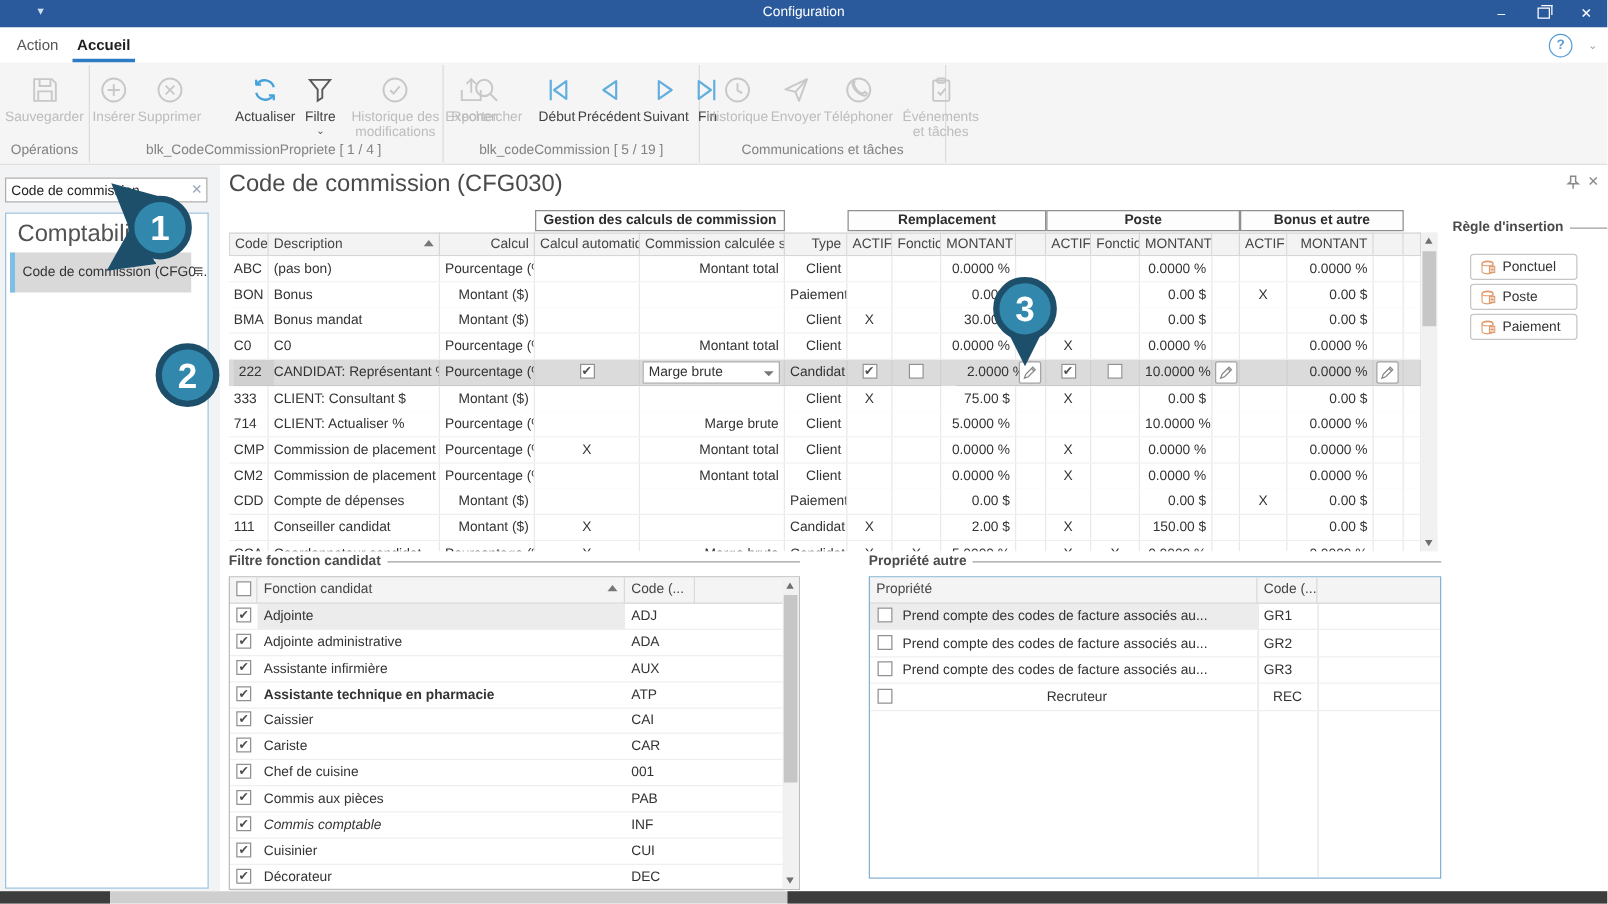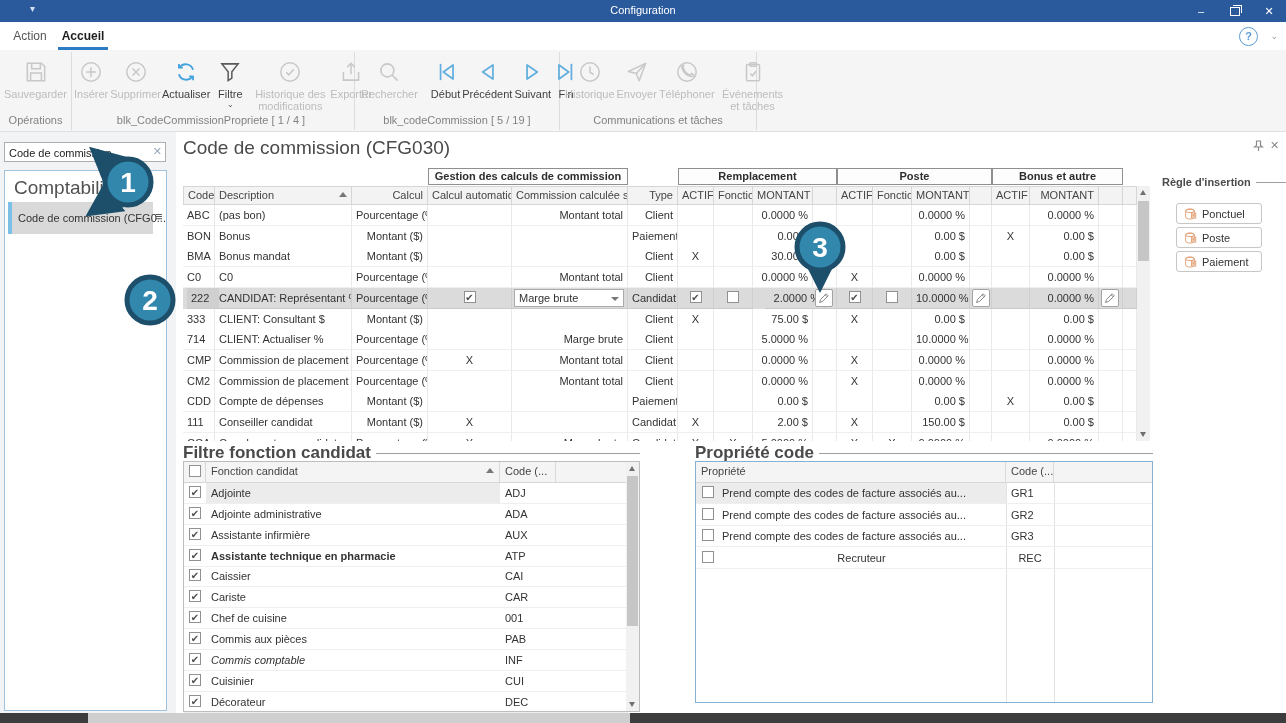--- a/index.html
+++ b/index.html
@@ -82,21 +82,21 @@
   .vsb .tri-up{position:absolute;left:3px;top:4px;width:0;height:0;border-left:3.5px solid transparent;border-right:3.5px solid transparent;border-bottom:5px solid #6f6f6f;}
   .vsb .tri-dn{position:absolute;left:3px;top:4px;width:0;height:0;border-left:3.5px solid transparent;border-right:3.5px solid transparent;border-top:5px solid #6f6f6f;}
   .vsb .thumb{position:absolute;left:1px;width:11px;background:#c6c6c6;}
   
   .ins-title{position:absolute;left:1162px;top:176px;width:124px;display:flex;align-items:center;font-size:11px;font-weight:bold;color:#4a4a4a;}
   .ins-title .line{flex:1;height:1px;background:#9f9f9f;margin-left:5px;}
   .ins-btn{position:absolute;left:1176px;width:86px;height:21px;background:#fff;border:1px solid #c6c6c6;border-radius:3px;
            box-sizing:border-box;font-size:11px;color:#333;display:flex;align-items:center;padding-left:6px;}
   .ins-btn svg{margin-right:5px;}
   
-  .sec-title{position:absolute;display:flex;align-items:center;font-size:17px;font-weight:bold;color:#4a4a4a;}
+  .sec-title{position:absolute;display:flex;align-items:center;font-size:11px;font-weight:bold;color:#4a4a4a;}
   .sec-title .line{flex:1;height:1px;background:#9f9f9f;margin-left:5px;}
   .ltable{position:absolute;background:#fff;box-sizing:border-box;}
   #filter-table{left:183px;top:461px;width:457px;height:251px;border:1px solid #bdbdbd;}
   #prop-table{left:695px;top:461px;width:458px;height:242px;border:1px solid #85b2d4;}
   .fhead{position:absolute;left:0;top:0;right:0;height:21px;background:#f4f4f4;border-bottom:1px solid #d6d6d6;box-sizing:border-box;}
   .fhcell{position:absolute;top:0;height:21px;font-size:11px;color:#454545;line-height:19px;padding:0 5px;box-sizing:border-box;
           border-right:1px solid #d9d9d9;white-space:nowrap;overflow:hidden;}
   .frow{position:absolute;left:0;height:21px;}
   .fcell{position:absolute;top:0;height:21px;font-size:11px;color:#333;line-height:20px;padding:0 5px;box-sizing:border-box;
          border-bottom:1px solid #efefef;white-space:nowrap;overflow:hidden;}
@@ -156,21 +156,21 @@
       </div>
       <div class="rbtn disabled">
         <div class="ricon">
           <svg width="26" height="26" viewBox="0 0 24 24" fill="none" stroke="#c8c8c8" stroke-width="1.4">
               <circle cx="12" cy="12" r="8.5"></circle>
               <path d="M8.8 8.8l6.4 6.4M15.2 8.8l-6.4 6.4"></path>
             </svg>
         </div>
         <div class="rlabel">Supprimer</div>
       </div>
-      <div class="rbtn" style="margin-left:0;">
+      <div class="rbtn" style="margin-left:26px;">
         <div class="ricon">
           <svg width="26" height="26" viewBox="0 0 24 24" fill="none" stroke="#45a2dc" stroke-width="1.7">
               <path d="M18.5 10a7 7 0 0 0-12.6-2"></path>
               <path d="M5.5 4.5V8h3.6" stroke-linejoin="round"></path>
               <path d="M5.5 14a7 7 0 0 0 12.6 2"></path>
               <path d="M18.5 19.5V16h-3.6" stroke-linejoin="round"></path>
             </svg>
         </div>
         <div class="rlabel">Actualiser</div>
       </div>
@@ -778,21 +778,21 @@
         <div class="tri-up"></div>
       </div>
     <div class="thumb" style="top:14px;height:150px;"></div>
     <div class="sb-btn" style="top:236px;">
         <div class="tri-dn"></div>
       </div>
   </div>
 </div>
 
 <div class="sec-title" style="left:695px;top:443px;width:458px;">
-  <span>Propriété code</span>
+  <span>Propriété autre</span>
   <span class="line"></span>
 </div>
 <div class="ltable" id="prop-table">
   <div class="colline" style="left:310px;"></div>
   <div class="colline" style="left:358px;"></div>
   <div class="fhead">
     <div class="fhcell" style="left:0;width:310px;">Propriété</div>
     <div class="fhcell" style="left:310px;width:48px;">Code (...</div>
     <div class="fhcell" style="left:358px;width:100px;border-right:none;"></div>
   </div>

